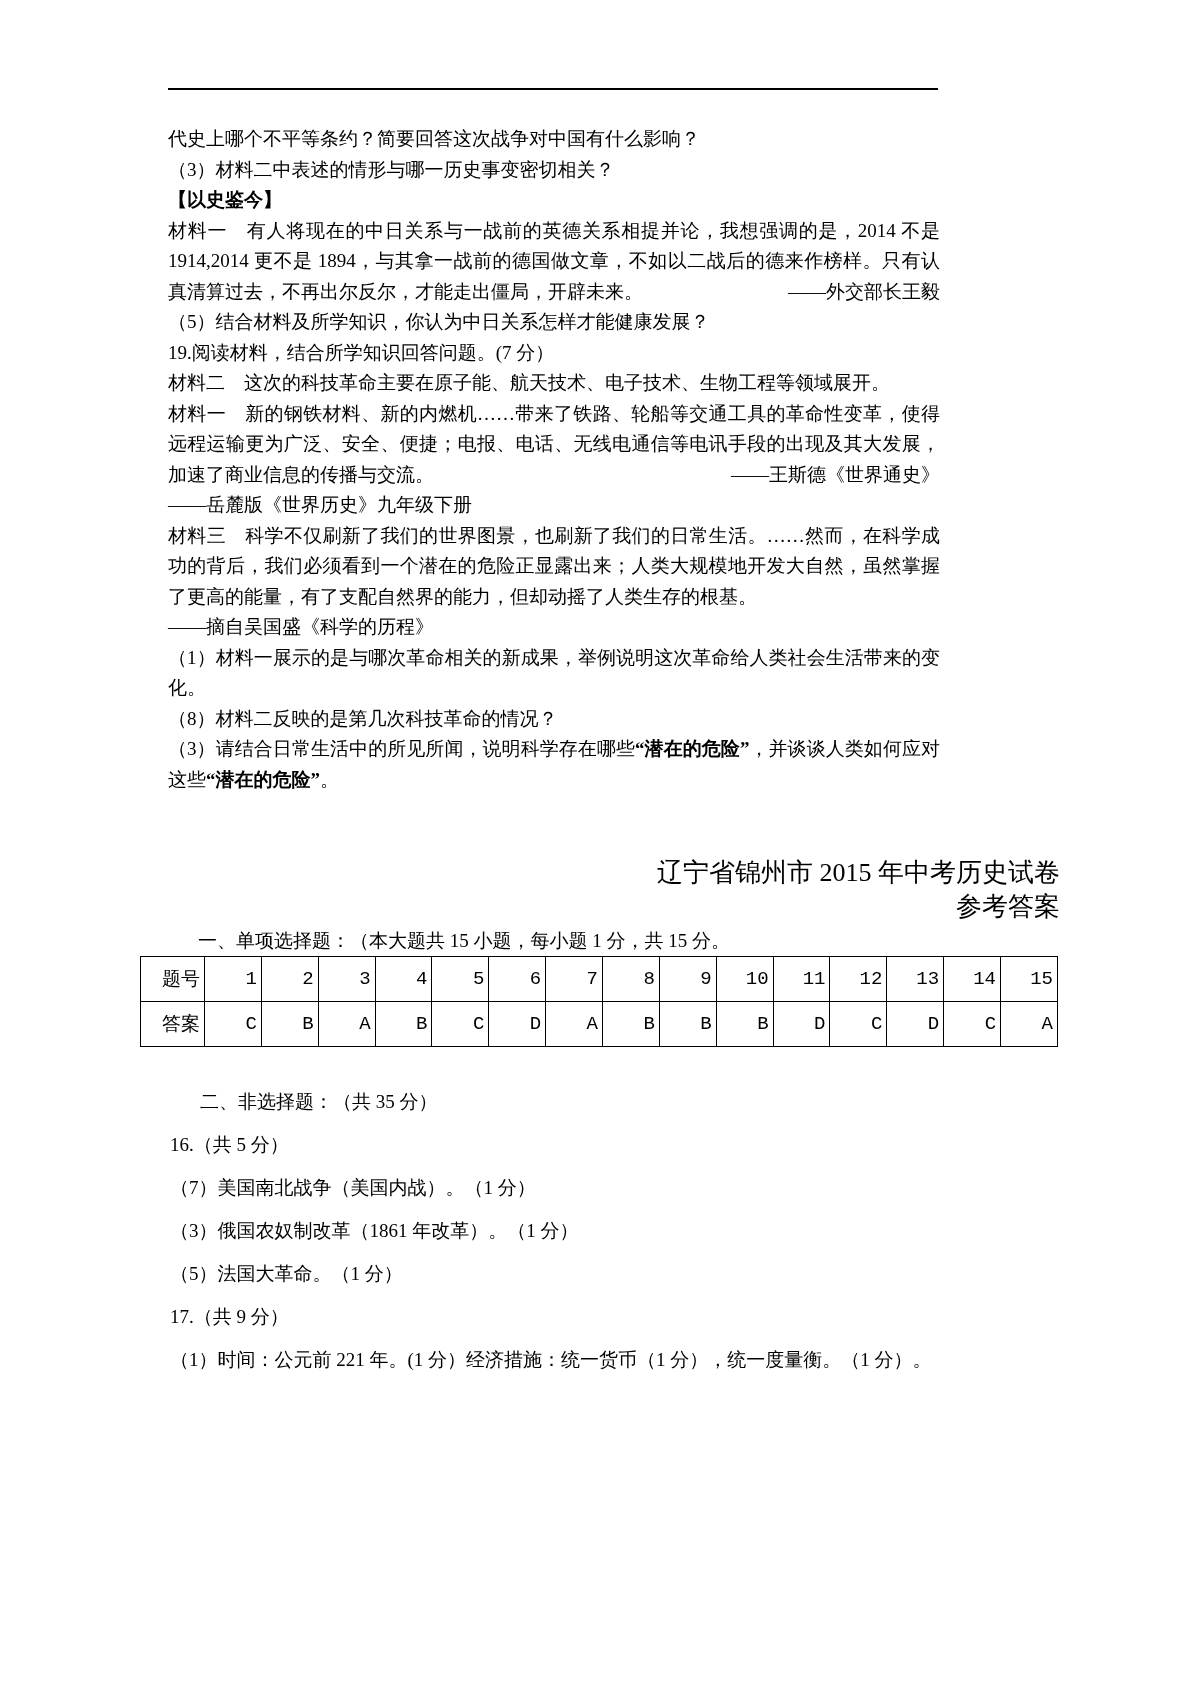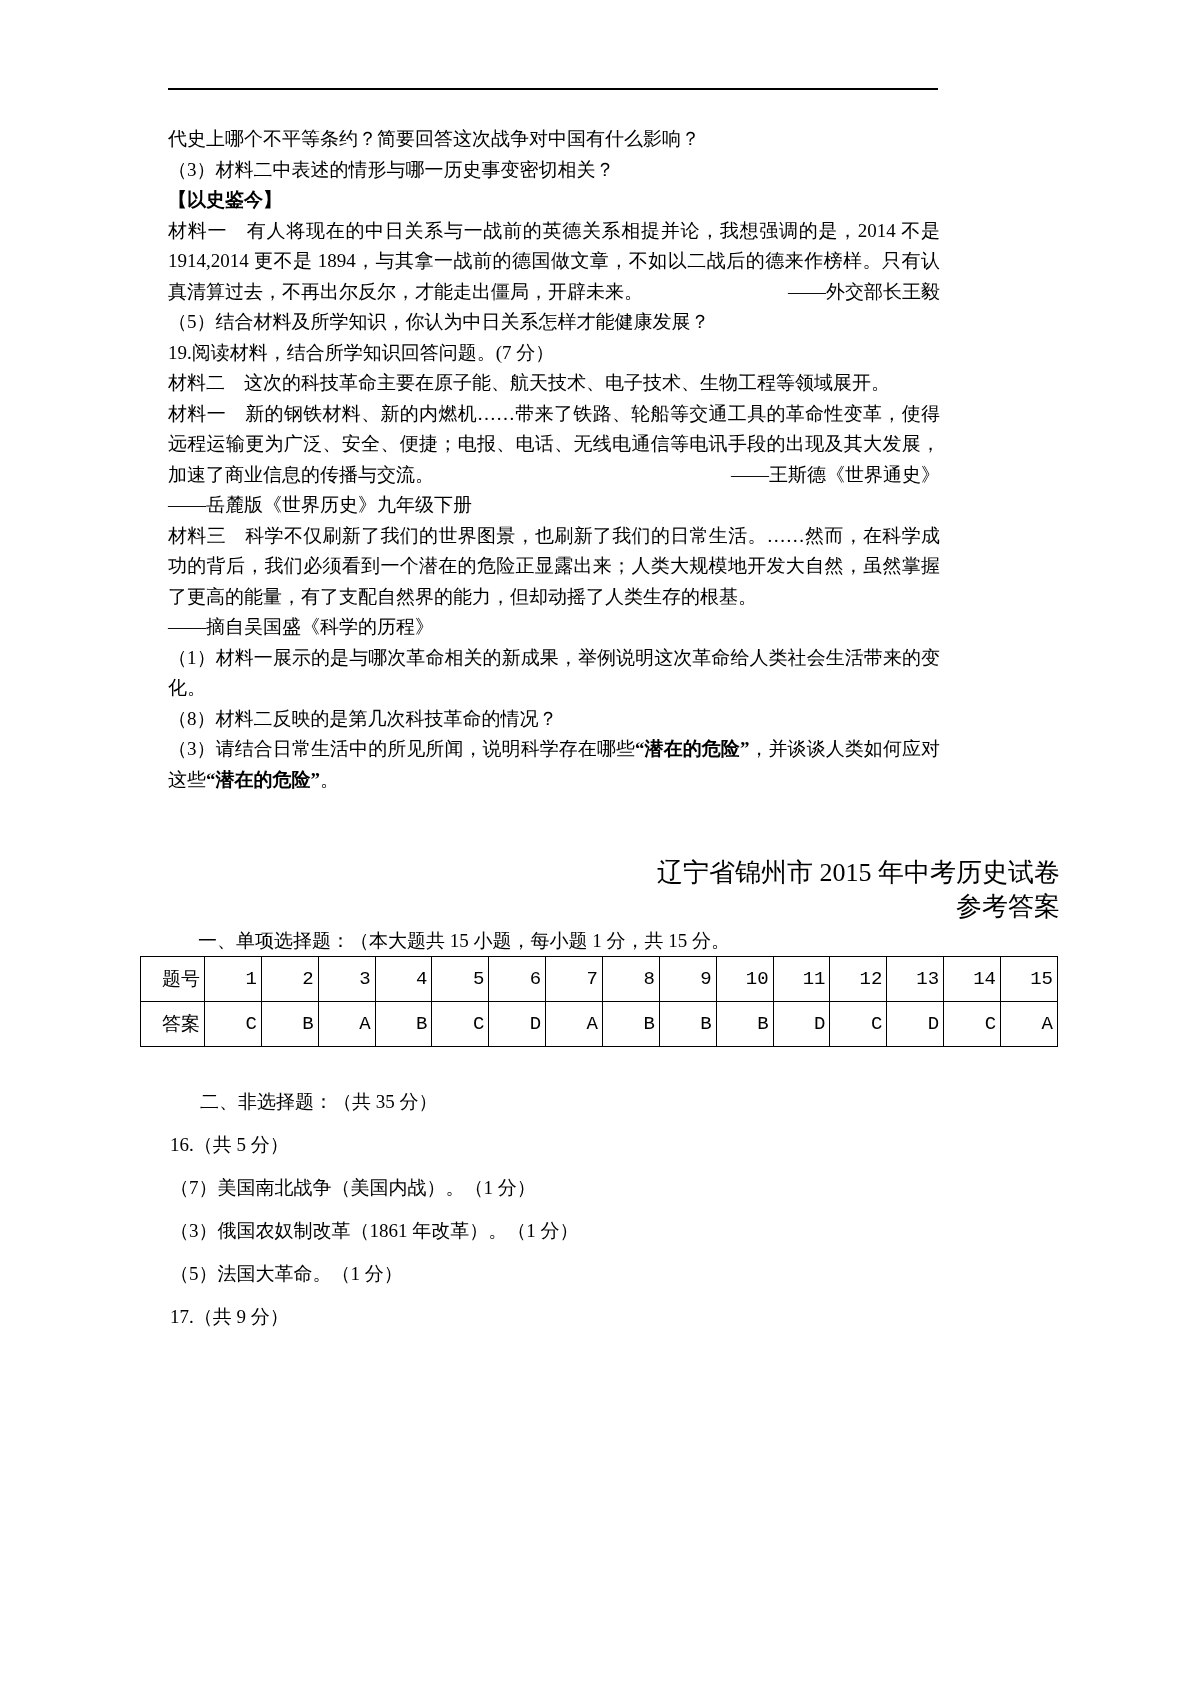--- a/index.html
+++ b/index.html
@@ -186,17 +186,18 @@
     </tbody>
   </table>
 
   <div class="answers-block">
       <p style="text-indent: 30px;">二、非选择题：（共 35 分）</p>
       <p>16.（共 5 分）</p>
       <p>（7）美国南北战争（美国内战）。（1 分）</p>
       <p>（3）俄国农奴制改革（1861 年改革）。（1 分）</p>
       <p>（5）法国大革命。（1 分）</p>
       <p>17.（共 9 分）</p>
+      <p>（1）时间：公元前 221 年。(1 分）经济措施：统一货币（1 分），统一度量衡。（1 分）。</p>
     </div>
 
   <div class="page-number">4</div>
 
 </div>
 
 </body></html>

